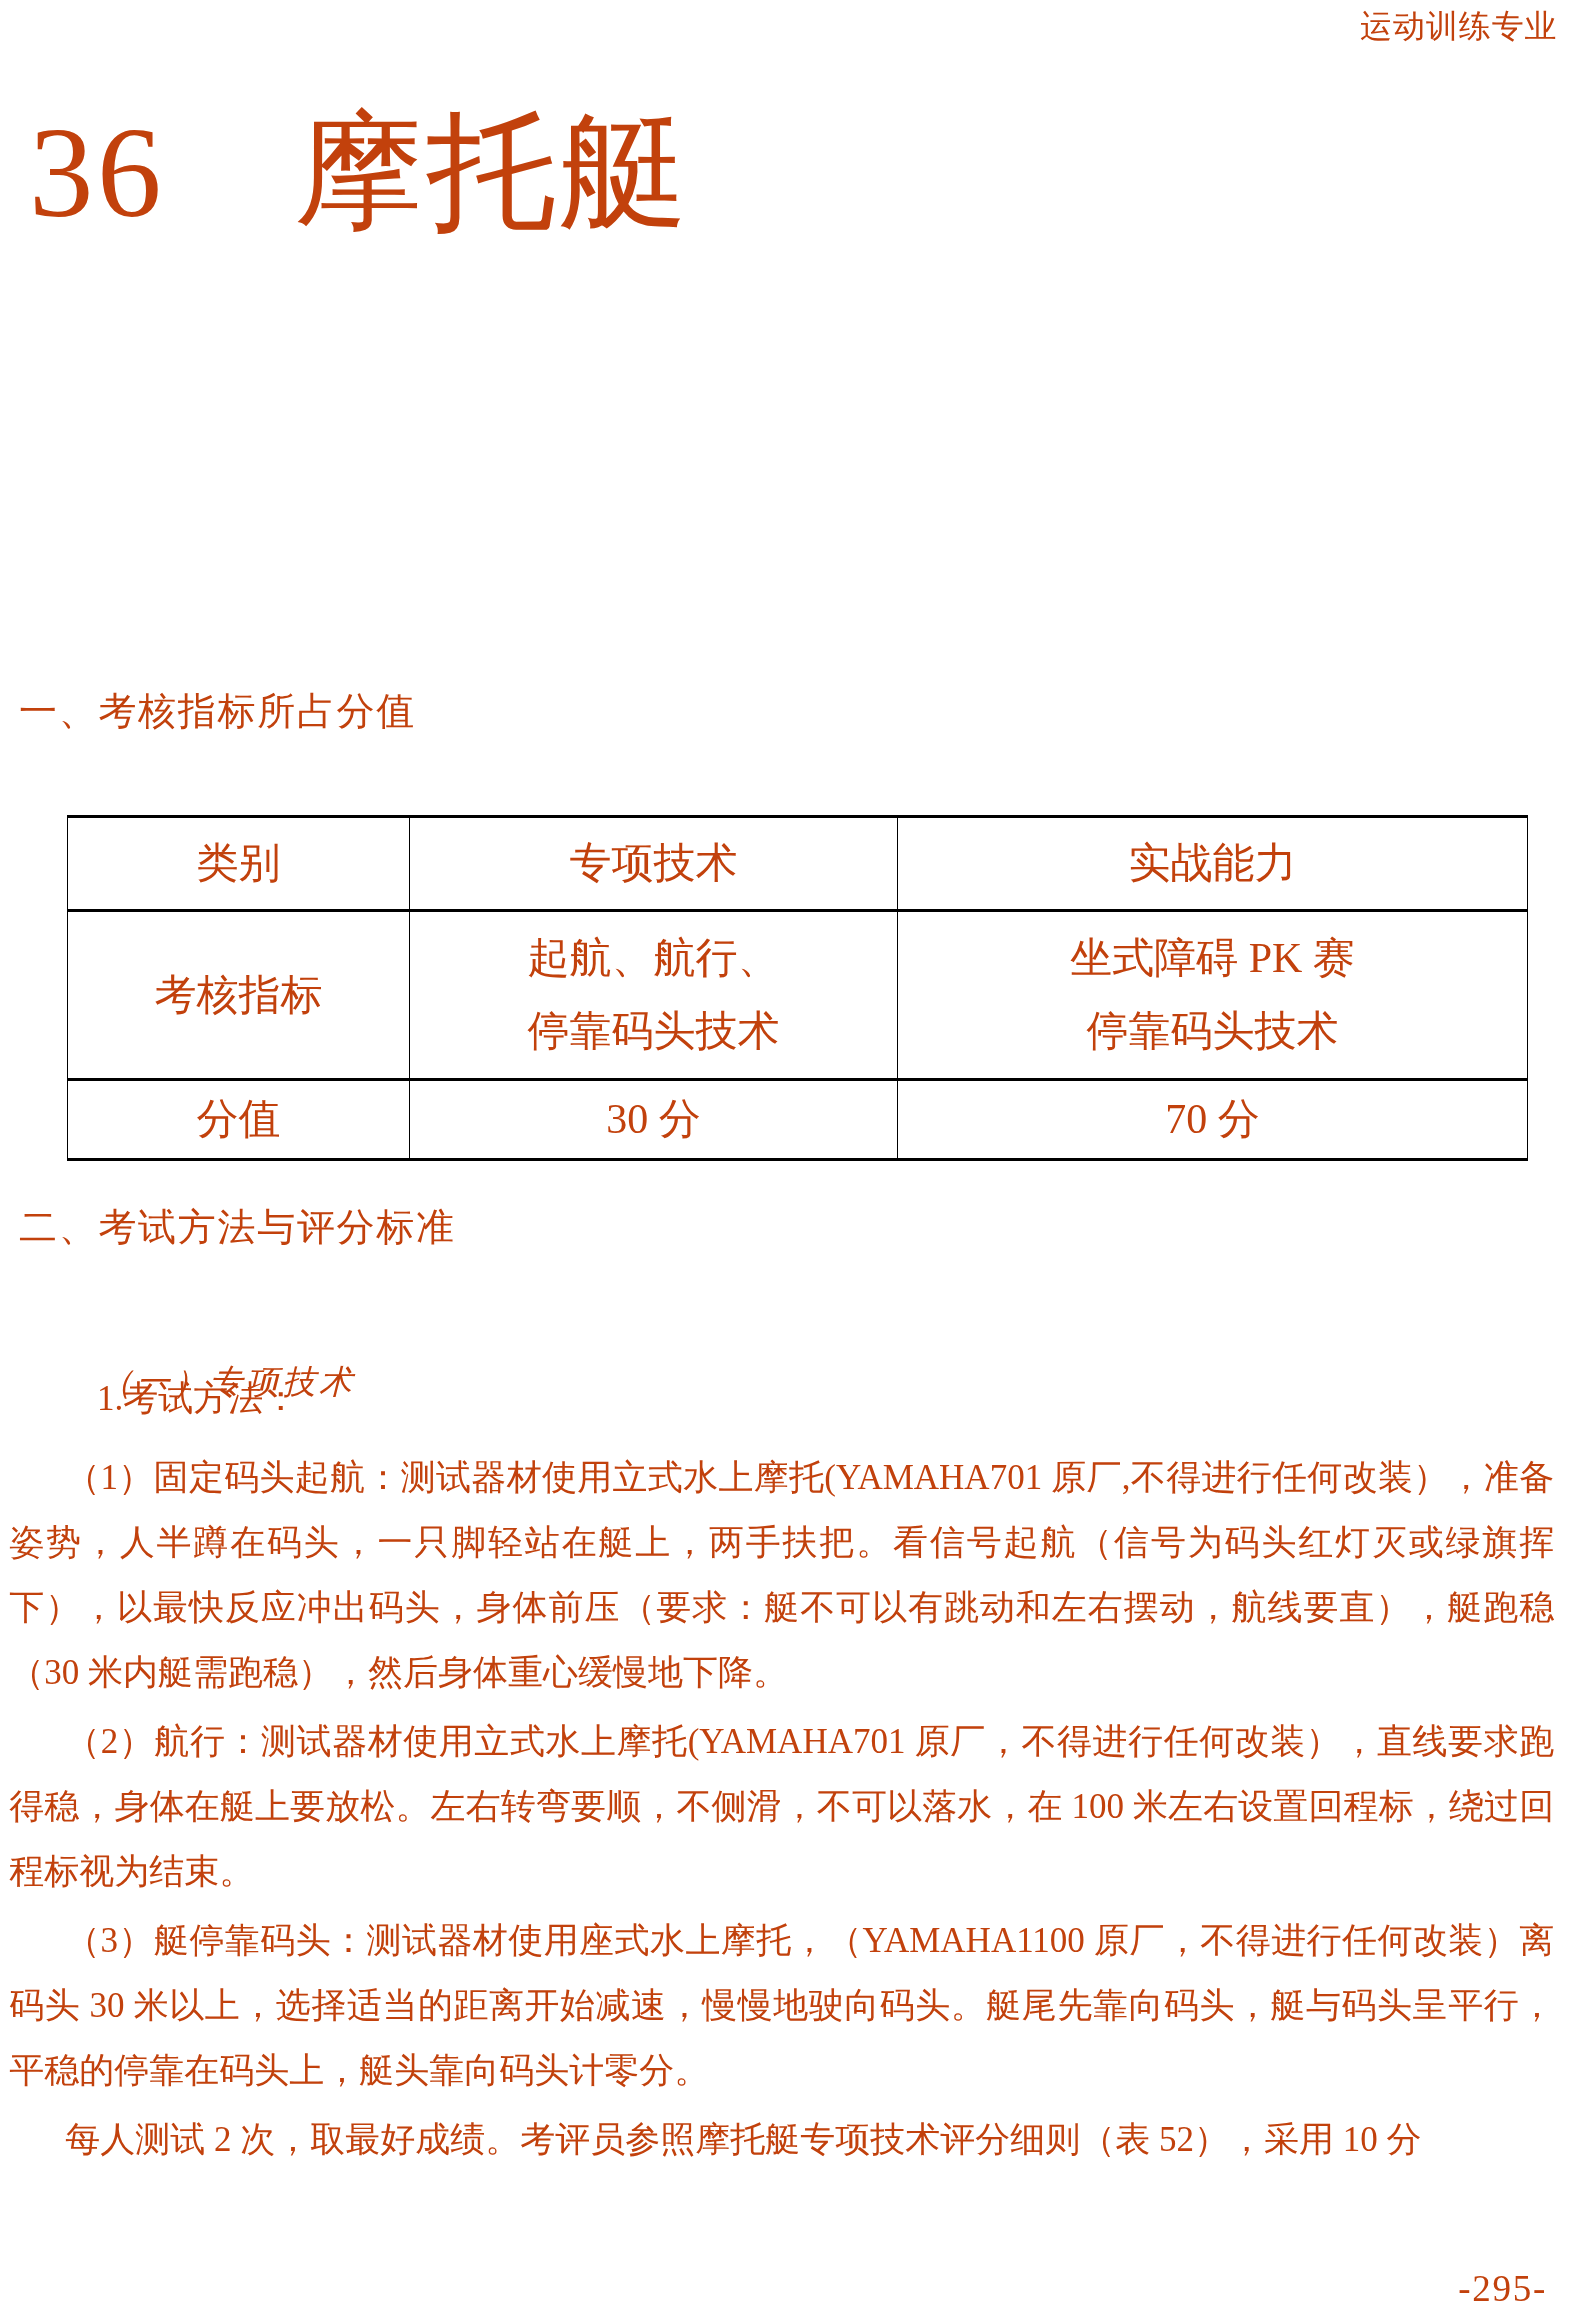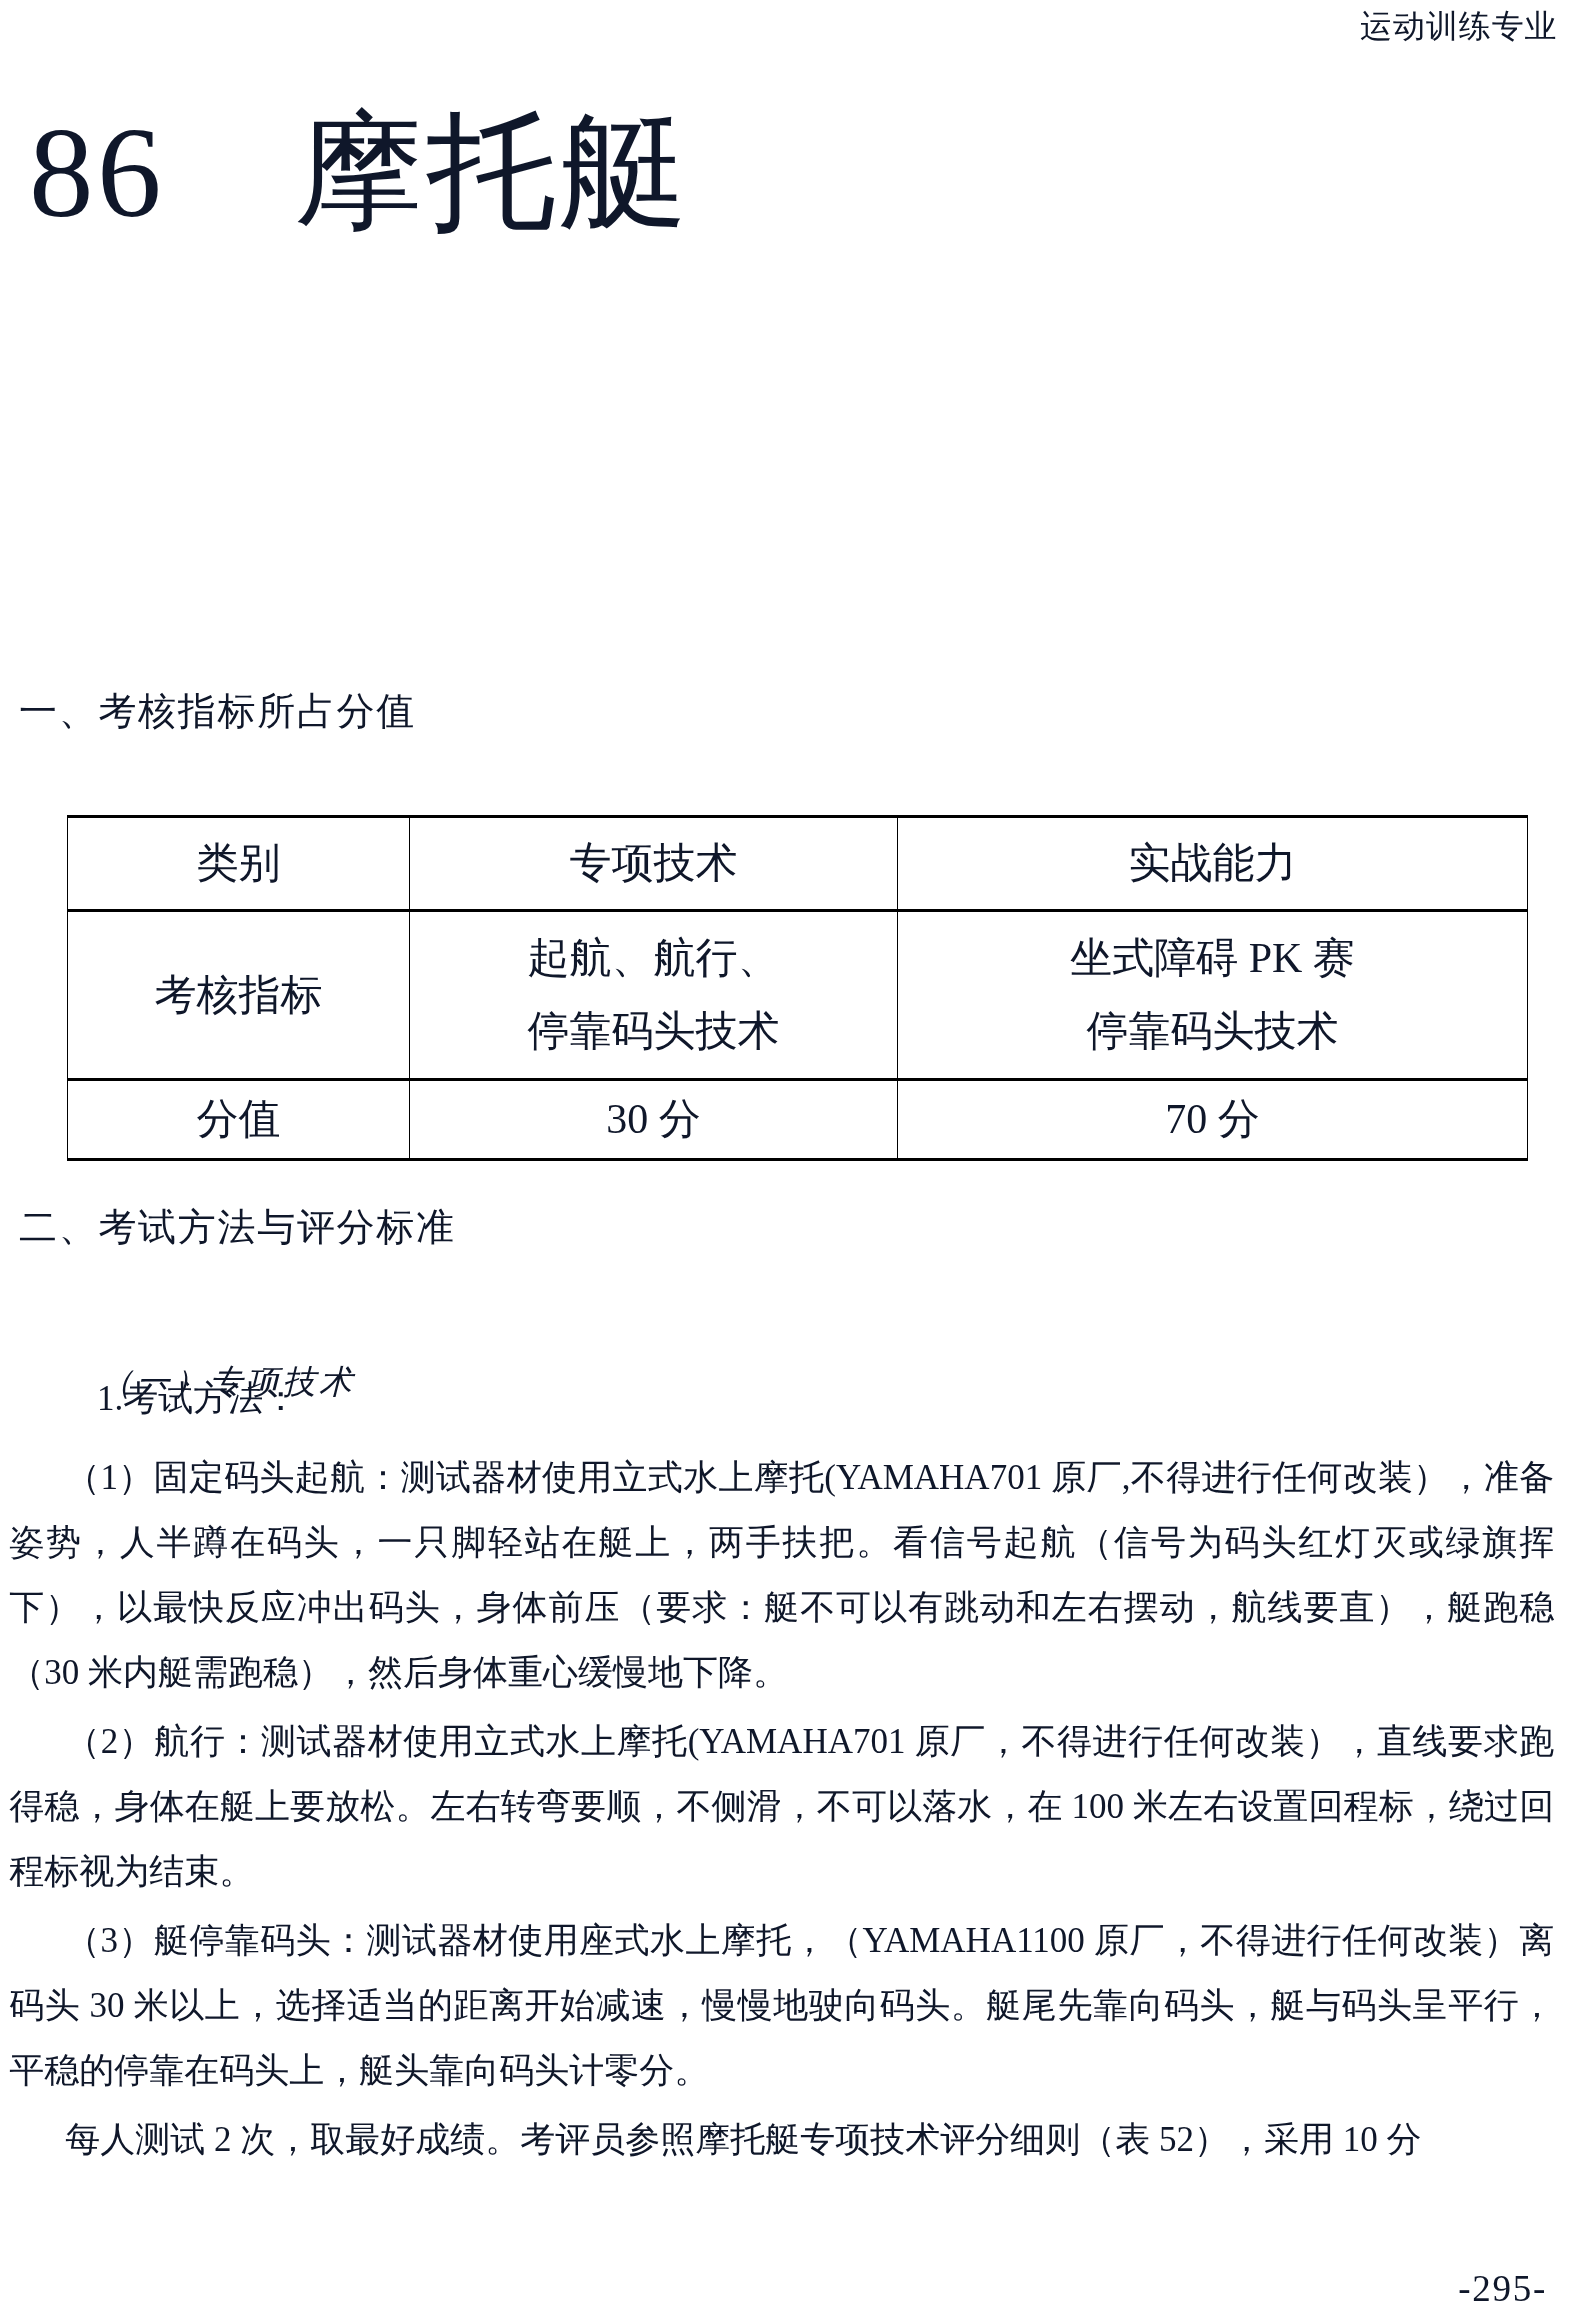--- a/index.html
+++ b/index.html
@@ -1,21 +1,21 @@
 <!DOCTYPE html>
 <html style="font-size:14px"><head>
 <meta charset="utf-8">
 <style>
   html, body { margin: 0; padding: 0; background: #ffffff; }
   .page {
     position: relative;
     width: 1573px;
     height: 2319px;
     background: #ffffff;
-    color: #0f172a;
+    color: #c2410c;
     font-family: "Liberation Serif", "DejaVu Serif", serif;
     overflow: hidden;
   }
   .header-right {
     position: absolute;
     top: 5.2px;
     right: 15.5px;
     font-size: 32px;
     letter-spacing: 0.9px;
   }
@@ -106,21 +106,21 @@
   }
 </style>
 </head>
 <body>
 
 <div class="page">
 
   <div class="header-right">运动训练专业</div>
 
   <div class="doc-title">
-    <span>86</span>
+    <span>36</span>
     <span>摩托艇</span>
   </div>
 
   <div class="section-heading h1-a">一、考核指标所占分值</div>
 
   <table class="score-table">
     <colgroup>
       <col class="col-1">
         <col class="col-2">
         <col class="col-3">

